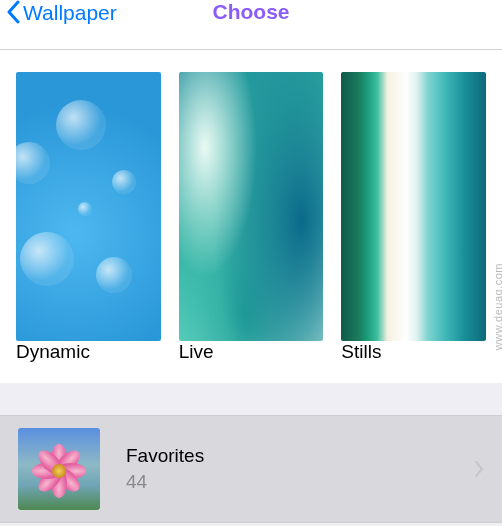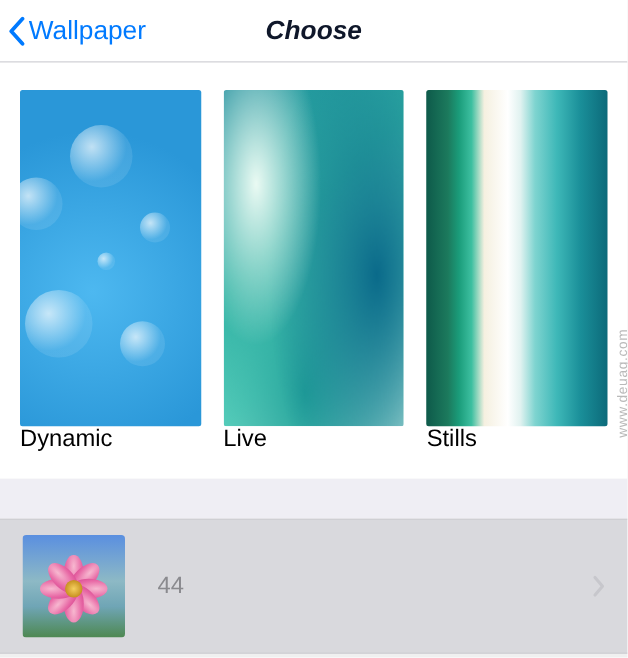--- a/index.html
+++ b/index.html
@@ -11,21 +11,20 @@
       overflow: hidden;
       position: relative;
       font-weight: 400;
     }
     .white-section {
       background: #fff;
     }
     .nav-bar {
       height: 50px;
       display: flex;
-      align-items: center;
       justify-content: center;
       position: relative;
       border-bottom: 1px solid #d1d1d6;
     }
     .back-button {
       position: absolute;
       left: 6px;
       display: flex;
       align-items: center;
       color: #007aff;
@@ -35,22 +34,21 @@
       font-weight: 400;
     }
     .back-chevron {
       width: 14px;
       height: 24px;
       margin-right: 3px;
     }
     .nav-title {
       font-size: 21px;
       font-weight: 600;
-      color: #0f172a;
-      font-style: italic;
+      color: #8b5cf6;
     }
     .wallpaper-section {
       padding: 22px 16px 20px 16px;
     }
     .thumbs {
       display: flex;
       justify-content: space-between;
       gap: 18px;
     }
     .thumb-item {
@@ -242,20 +240,21 @@
         <span class="petal"></span>
         <span class="petal"></span>
       <span class="petal"></span>
         <span class="petal"></span>
         <span class="petal"></span>
         <span class="petal"></span>
       <span class="flower-center"></span>
     </div>
   </div>
   <div class="album-text">
+    <div class="album-name">Favorites</div>
     <div class="album-count">44</div>
   </div>
   <svg class="row-chevron" viewBox="0 0 10 18">
     <polyline points="2,2 8,9 2,16" fill="none" stroke="#c7c7cc" stroke-width="2.5" stroke-linecap="round" stroke-linejoin="round"></polyline>
   </svg>
 </div>
 
 <div class="watermark">www.deuag.com</div>
 
 </body></html>

